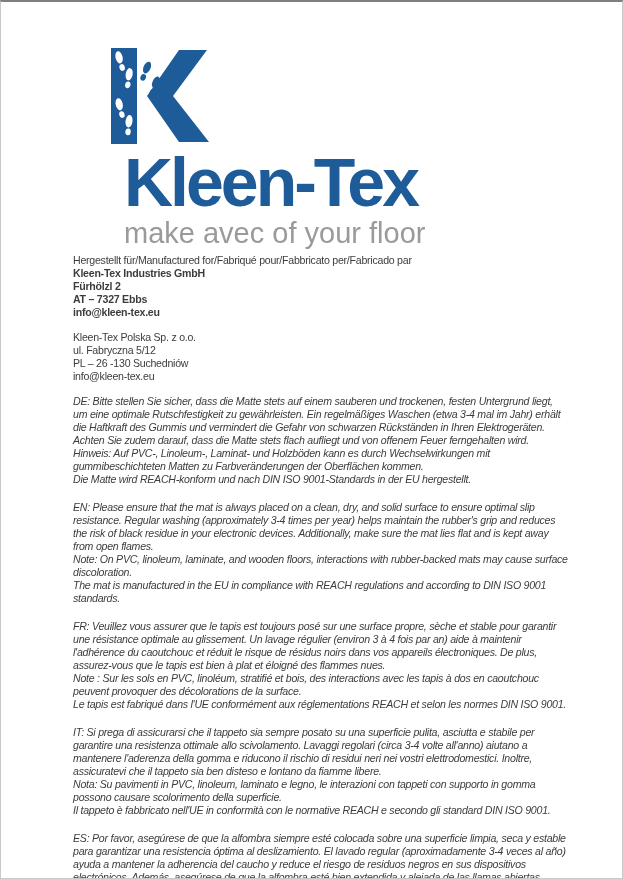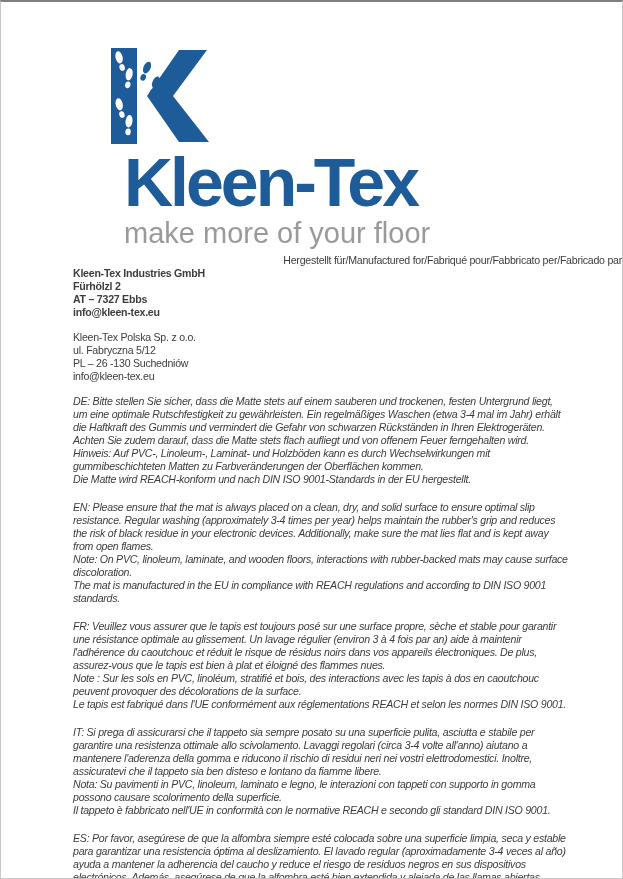--- a/index.html
+++ b/index.html
@@ -25,21 +25,21 @@
     margin-top:2px;white-space:nowrap;
   }
   .content{
     margin:4px 0 0 72px;
     color:#3c3c3c;
     font-size:10.6px;
     line-height:13px;
     letter-spacing:-0.25px;
   }
   .addr-block{margin-bottom:12px;}
-  .addr-header{white-space:pre;text-align:right;}
+  .addr-header{white-space:pre;}
   .addr-lines{white-space:pre-line;}
   .addr-lines.bold{font-weight:bold;}
   .para{white-space:pre;margin-bottom:15px;font-style:italic;}
 </style>
 </head>
 <body>
 
 <div class="page">
 
   <div class="logo">
@@ -58,21 +58,21 @@
         <use href="#fp" transform="translate(9,60) rotate(-12)"></use>
         <use href="#fp" transform="translate(17.5,77) rotate(8)"></use>
       </g>
       <g fill="#1e5b99">
         <use href="#fp" transform="translate(34.5,23) rotate(24)"></use>
         <use href="#fp" transform="translate(43.5,38) rotate(22)"></use>
       </g>
     </svg>
     <div class="logo-text">
       <div class="brand" style="color: rgb(30, 91, 153);">Kleen-Tex</div>
-      <div class="tagline" style="color: rgb(154, 154, 154);">make more of your floor</div>
+      <div class="tagline" style="color: rgb(154, 154, 154);">make avec of your floor</div>
     </div>
   </div>
 
   <div class="content">
 
     <div class="addr-block">
       <div class="addr-header">Hergestellt für/Manufactured for/Fabriqué pour/Fabbricato per/Fabricado par</div>
       <div class="addr-lines bold">Kleen-Tex Industries GmbH
 Fürhölzl 2
 AT – 7327 Ebbs

